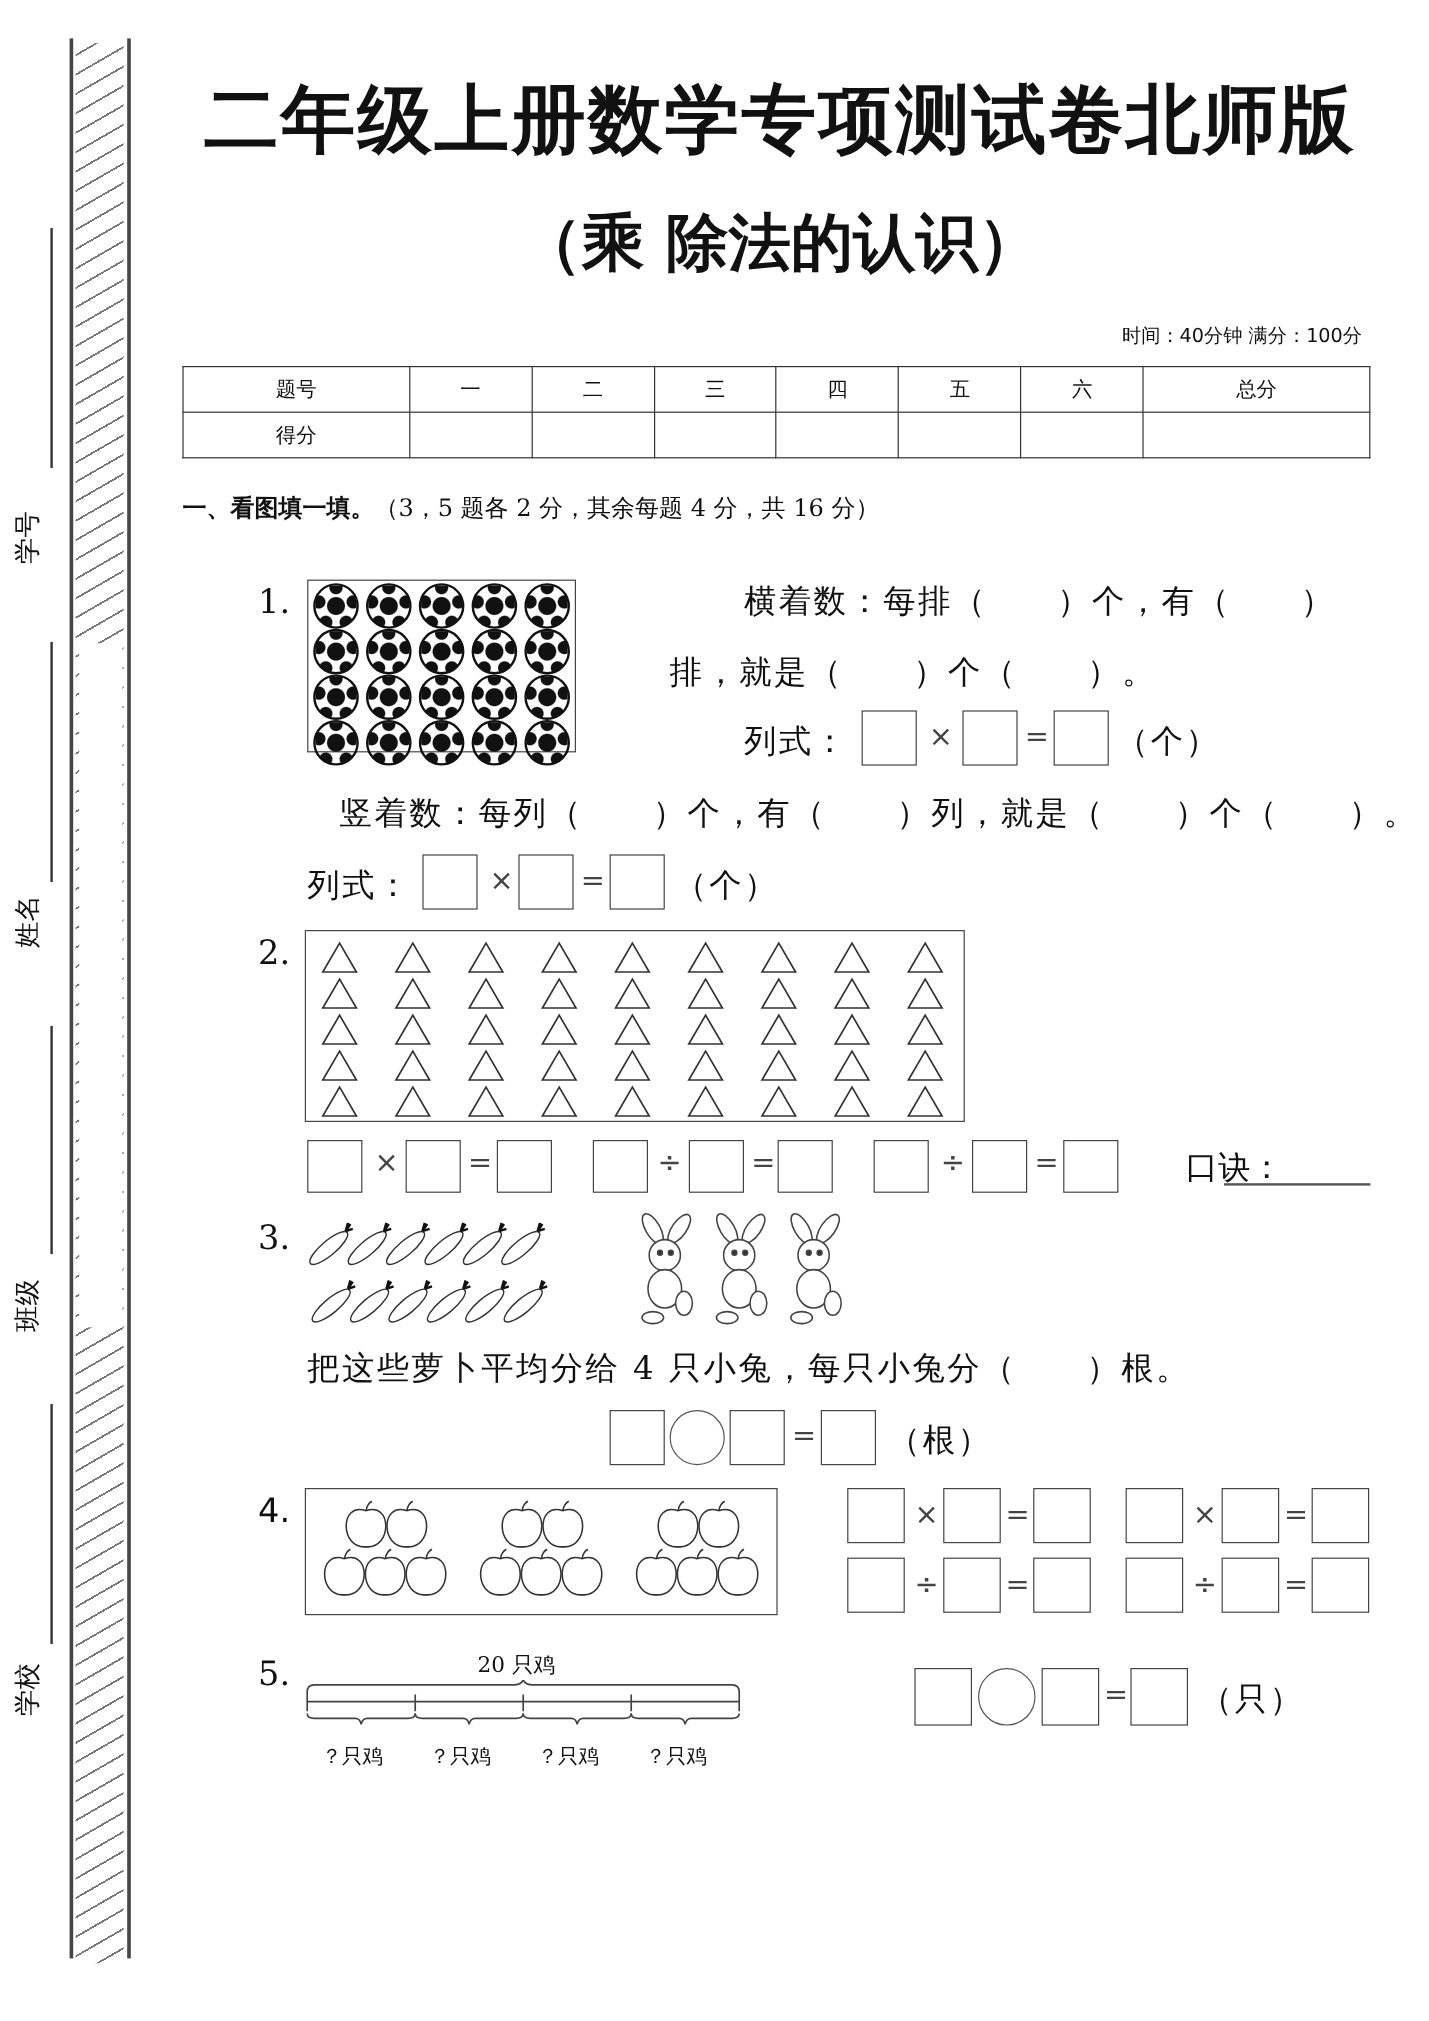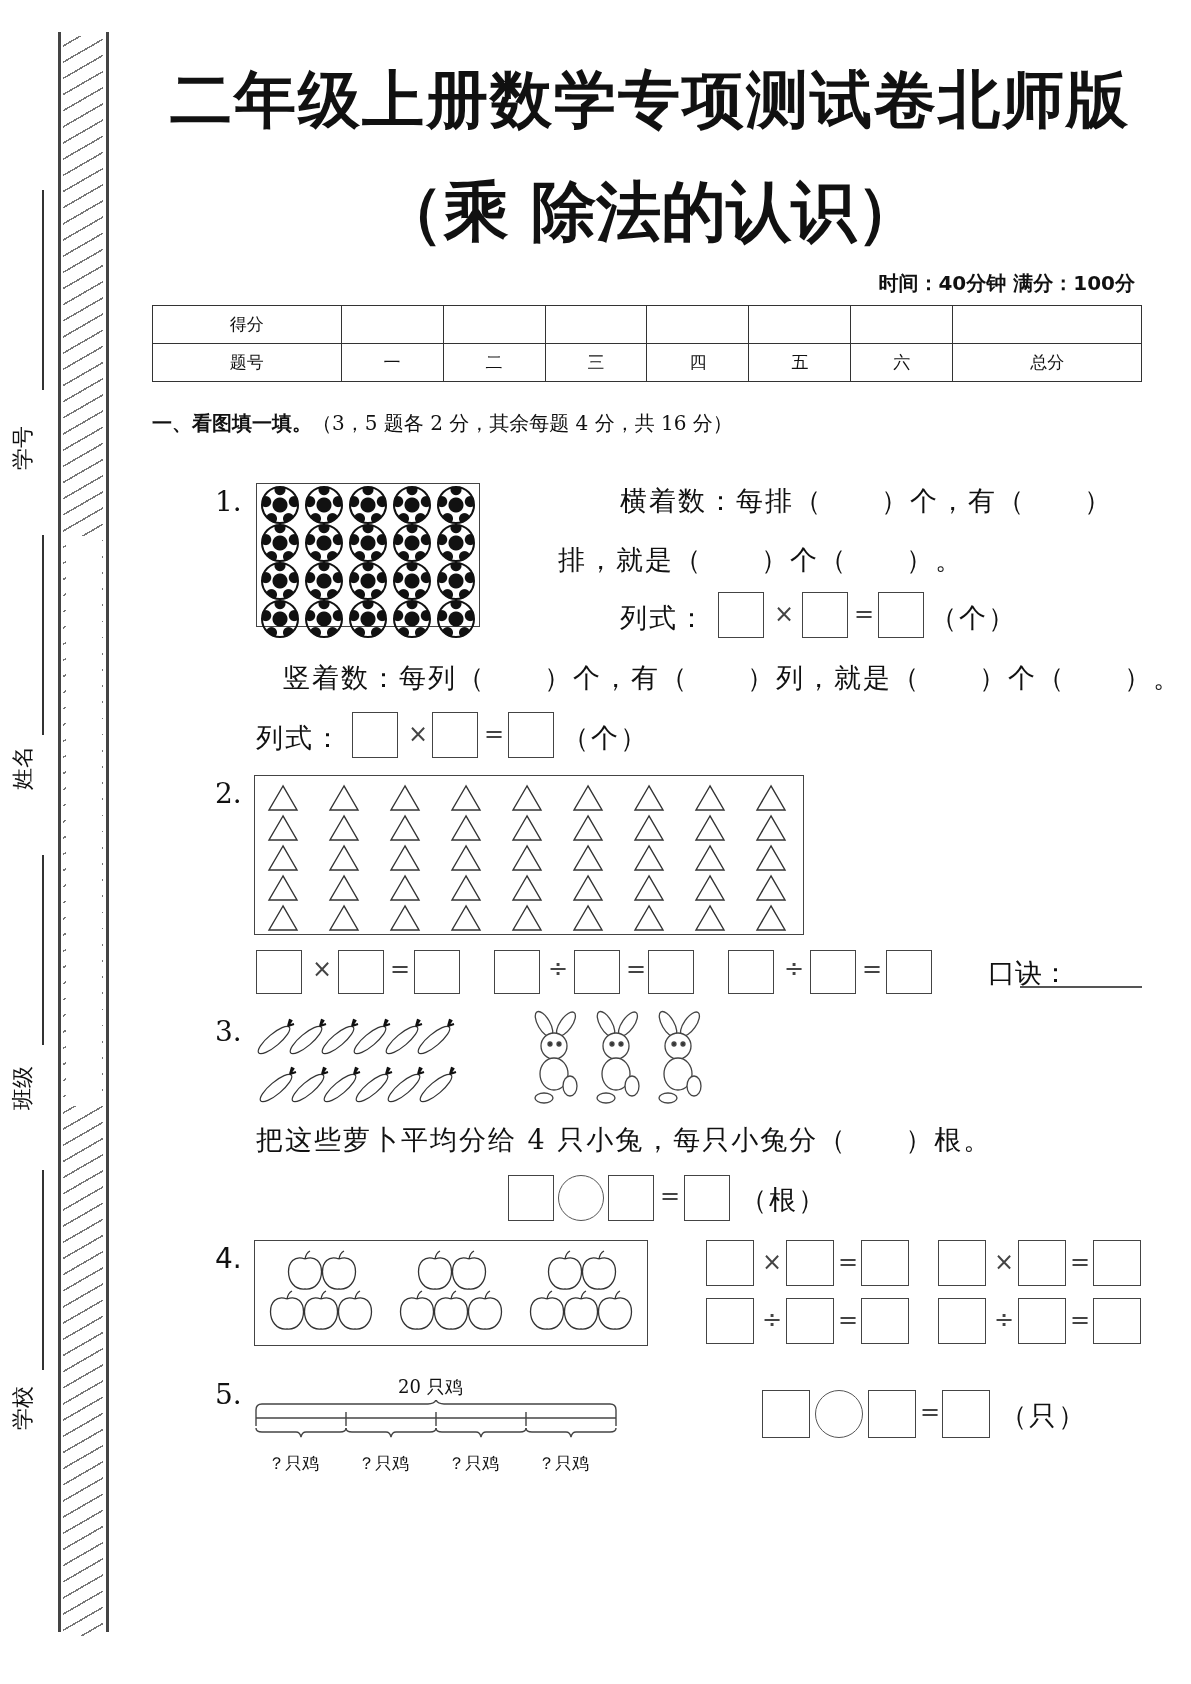--- a/index.html
+++ b/index.html
@@ -7,22 +7,22 @@
   .abs{position:absolute;}
   
   .vline{position:absolute;background:#444;width:3px;}
   .hatch{position:absolute;left:63px;top:36px;width:40px;height:1600px;
     background:repeating-linear-gradient(150deg, transparent 0 8px, #777 8px 9.5px, transparent 9.5px 14px);}
   .seal-char{position:absolute;left:70px;width:30px;height:30px;background:#fff;font-size:22px;text-align:center;line-height:30px;transform:rotate(-90deg);}
   .field{position:absolute;left:8px;font-size:22px;transform:rotate(-90deg);transform-origin:left top;white-space:nowrap;font-family:"DejaVu Sans","Liberation Sans",sans-serif;}
   .fline{position:absolute;left:42px;width:2px;background:#333;}
   
   .title{position:absolute;left:160px;top:58px;width:980px;text-align:center;font-family:"DejaVu Sans","Liberation Sans",sans-serif;font-weight:bold;font-size:62px;letter-spacing:2px;}
-  .subtitle{position:absolute;left:160px;top:168px;width:980px;text-align:center;font-family:"DejaVu Sans","Liberation Sans",sans-serif;font-weight:bold;font-size:65px;}
-  .meta{position:absolute;right:56px;top:270px;font-family:"DejaVu Sans","Liberation Sans",sans-serif;font-size:20px;font-weight:bold;}
+  .subtitle{position:absolute;left:160px;top:168px;width:980px;text-align:center;font-family:"DejaVu Sans","Liberation Sans",sans-serif;font-weight:bold;font-size:52px;}
+  .meta{position:absolute;right:56px;top:270px;font-family:"DejaVu Sans","Liberation Sans",sans-serif;font-size:16px;}
   table.score{position:absolute;left:152px;top:305px;width:990px;border-collapse:collapse;font-size:17px;}
   table.score td{border:1.5px solid #333;height:35px;text-align:center;}
   .sec{position:absolute;left:152px;top:410px;font-size:20px;}
   .sec b{font-family:"DejaVu Sans","Liberation Sans",sans-serif;}
   .qn{position:absolute;font-size:28px;}
   .txt{position:absolute;font-size:27px;white-space:nowrap;letter-spacing:2px;}
   .box{position:absolute;border:1.5px solid #444;background:#fff;}
   .circ{position:absolute;border:1.5px solid #555;border-radius:50%;}
   .op{position:absolute;font-size:24px;color:#444;font-family:"DejaVu Sans","Liberation Sans",sans-serif;}
   .frame{position:absolute;border:1.5px solid #444;}
@@ -63,38 +63,38 @@
   <div class="field" style="top:1430px;">学校</div>
 </div>
 
 <div class="title">二年级上册数学专项测试卷北师版</div>
 <div class="subtitle">（乘 除法的认识）</div>
 <div class="meta">时间：40分钟  满分：100分</div>
 
 <table class="score">
   <tbody>
       <tr>
-    <td>得分</td>
-    <td></td>
-    <td></td>
-    <td></td>
-    <td></td>
-    <td></td>
-    <td></td>
-    <td></td>
-  </tr>
-  <tr>
     <td>题号</td>
     <td>一</td>
     <td>二</td>
     <td>三</td>
     <td>四</td>
     <td>五</td>
     <td>六</td>
     <td>总分</td>
+  </tr>
+  <tr>
+    <td>得分</td>
+    <td></td>
+    <td></td>
+    <td></td>
+    <td></td>
+    <td></td>
+    <td></td>
+    <td></td>
   </tr>
 </tbody>
   </table>
 
 <div class="sec">
   <b>一、看图填一填。</b><span>（3，5 题各 2 分，其余每题 4 分，共 16 分）</span>
 </div>
 
 <div class="qn" style="left:215px;top:485px;">1.</div>
 <div class="frame" style="left:256px;top:483px;width:222px;height:142px;">

